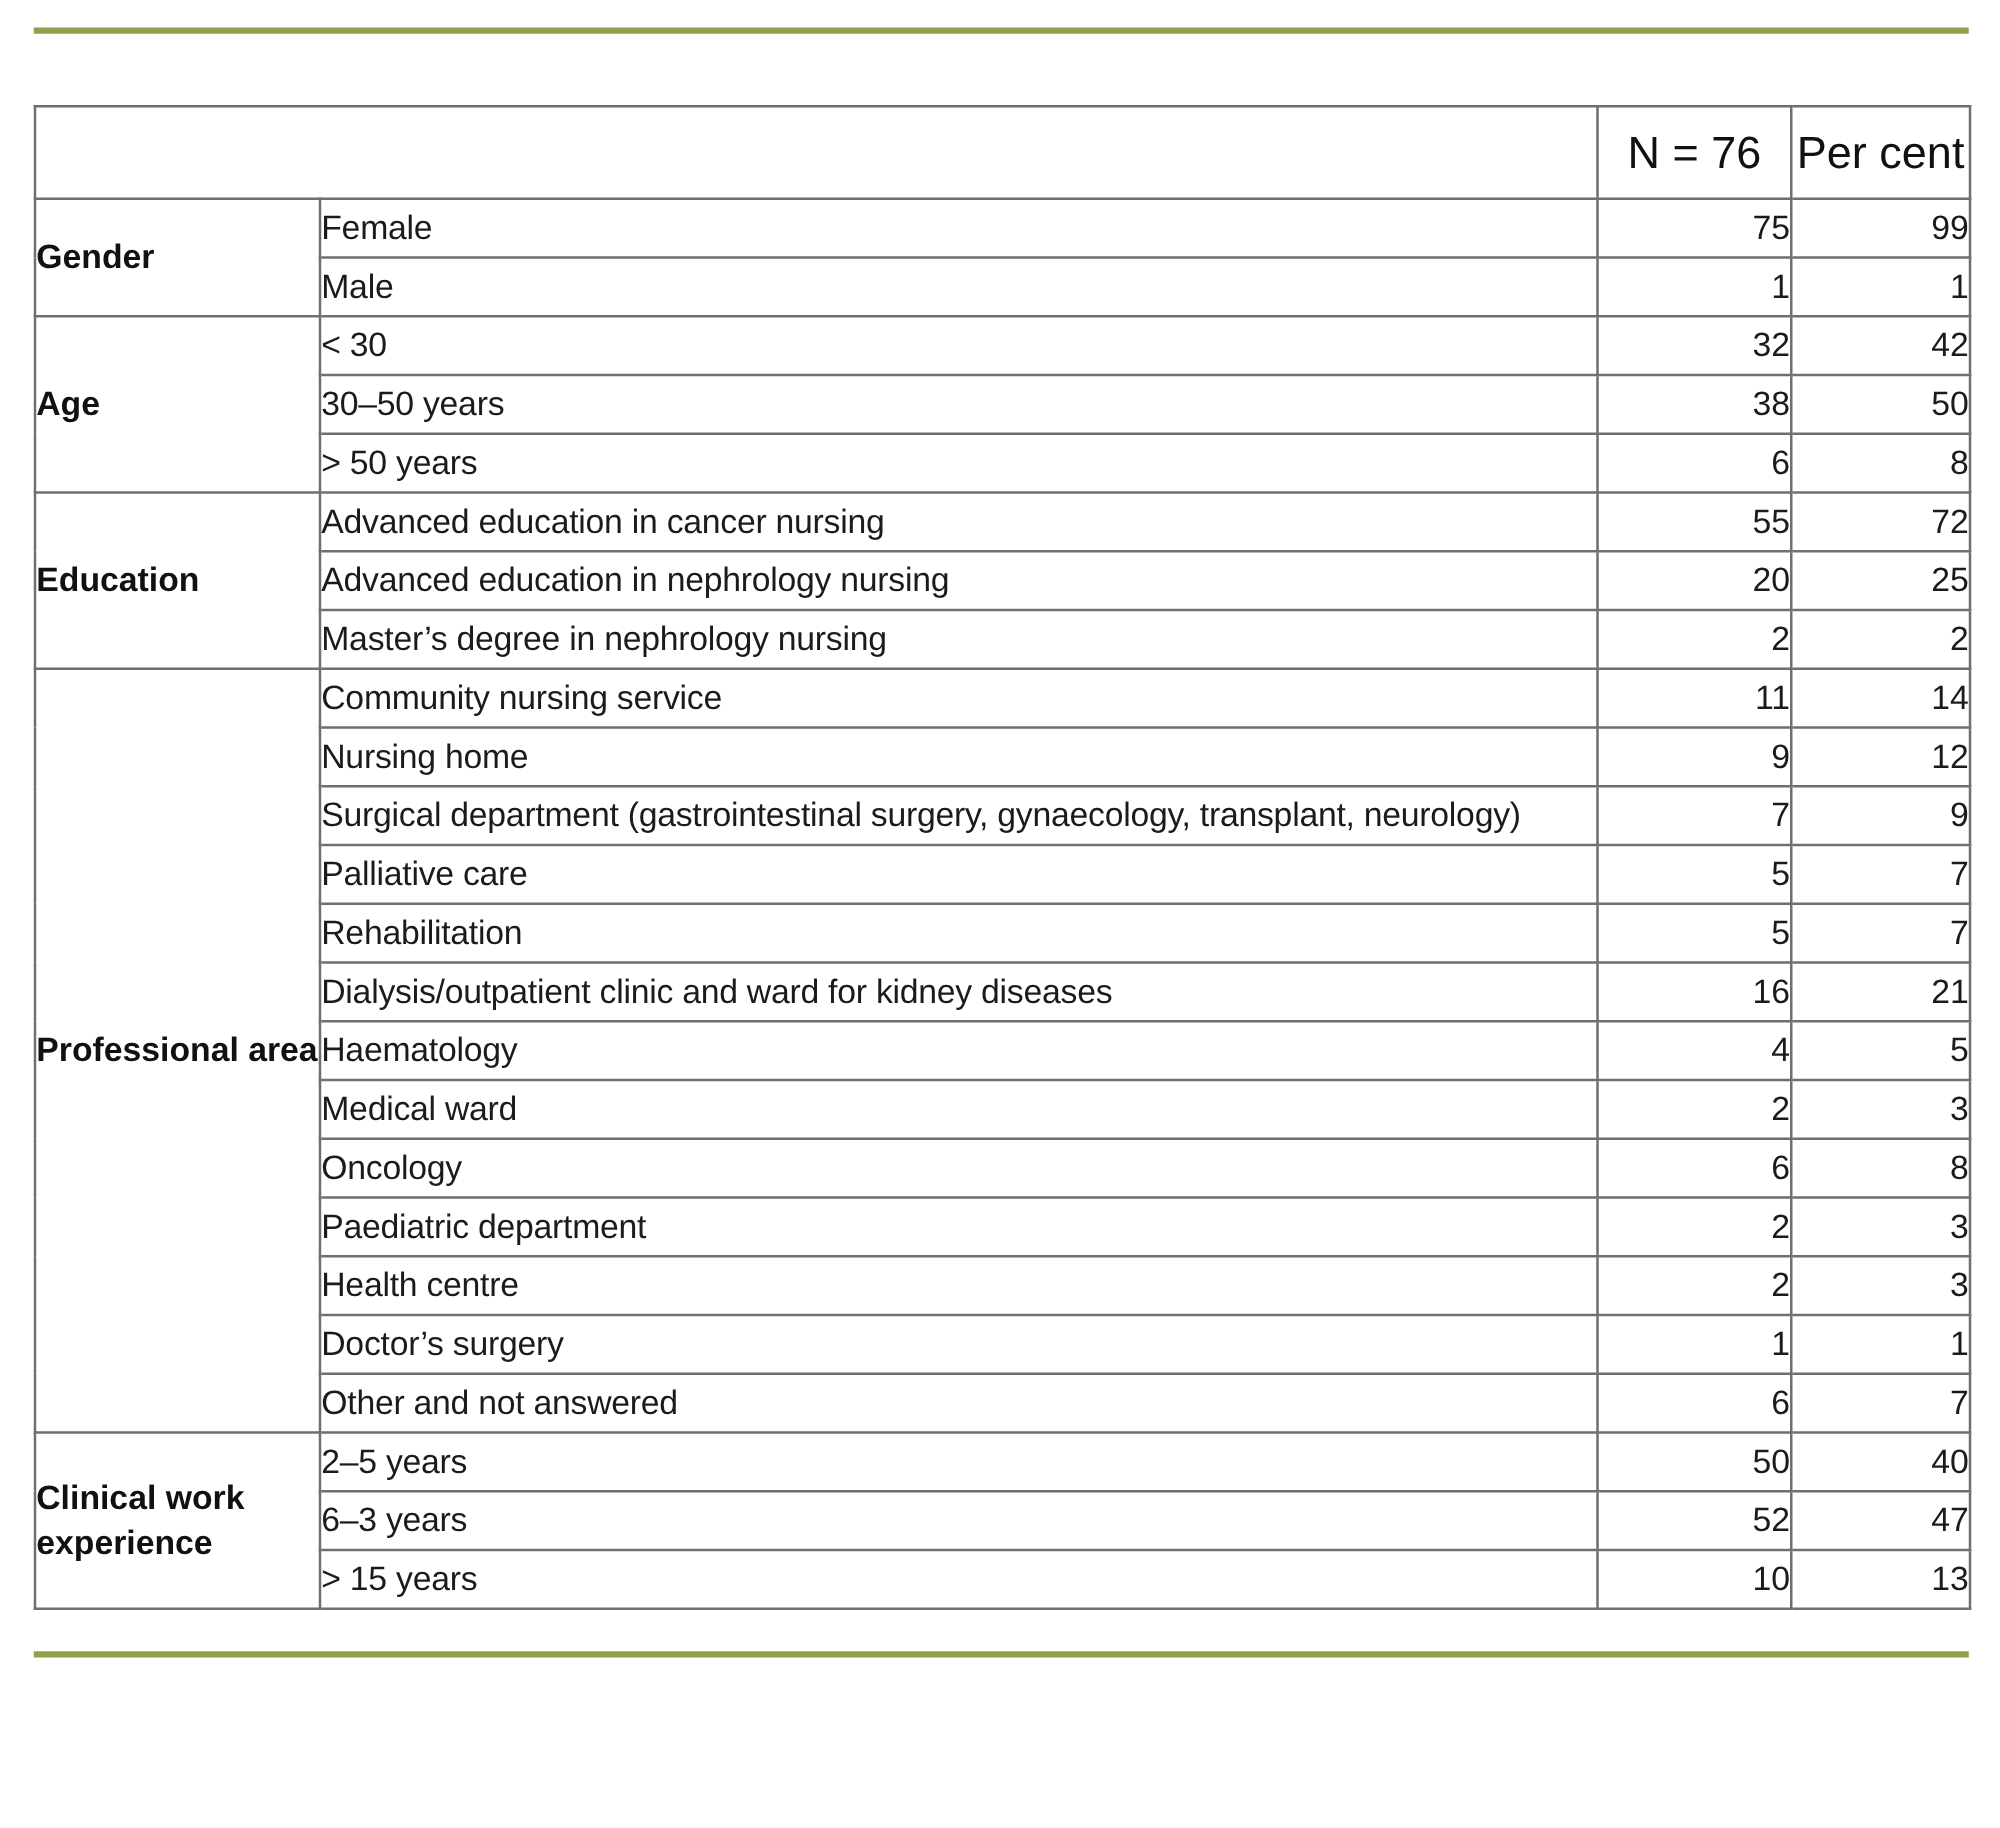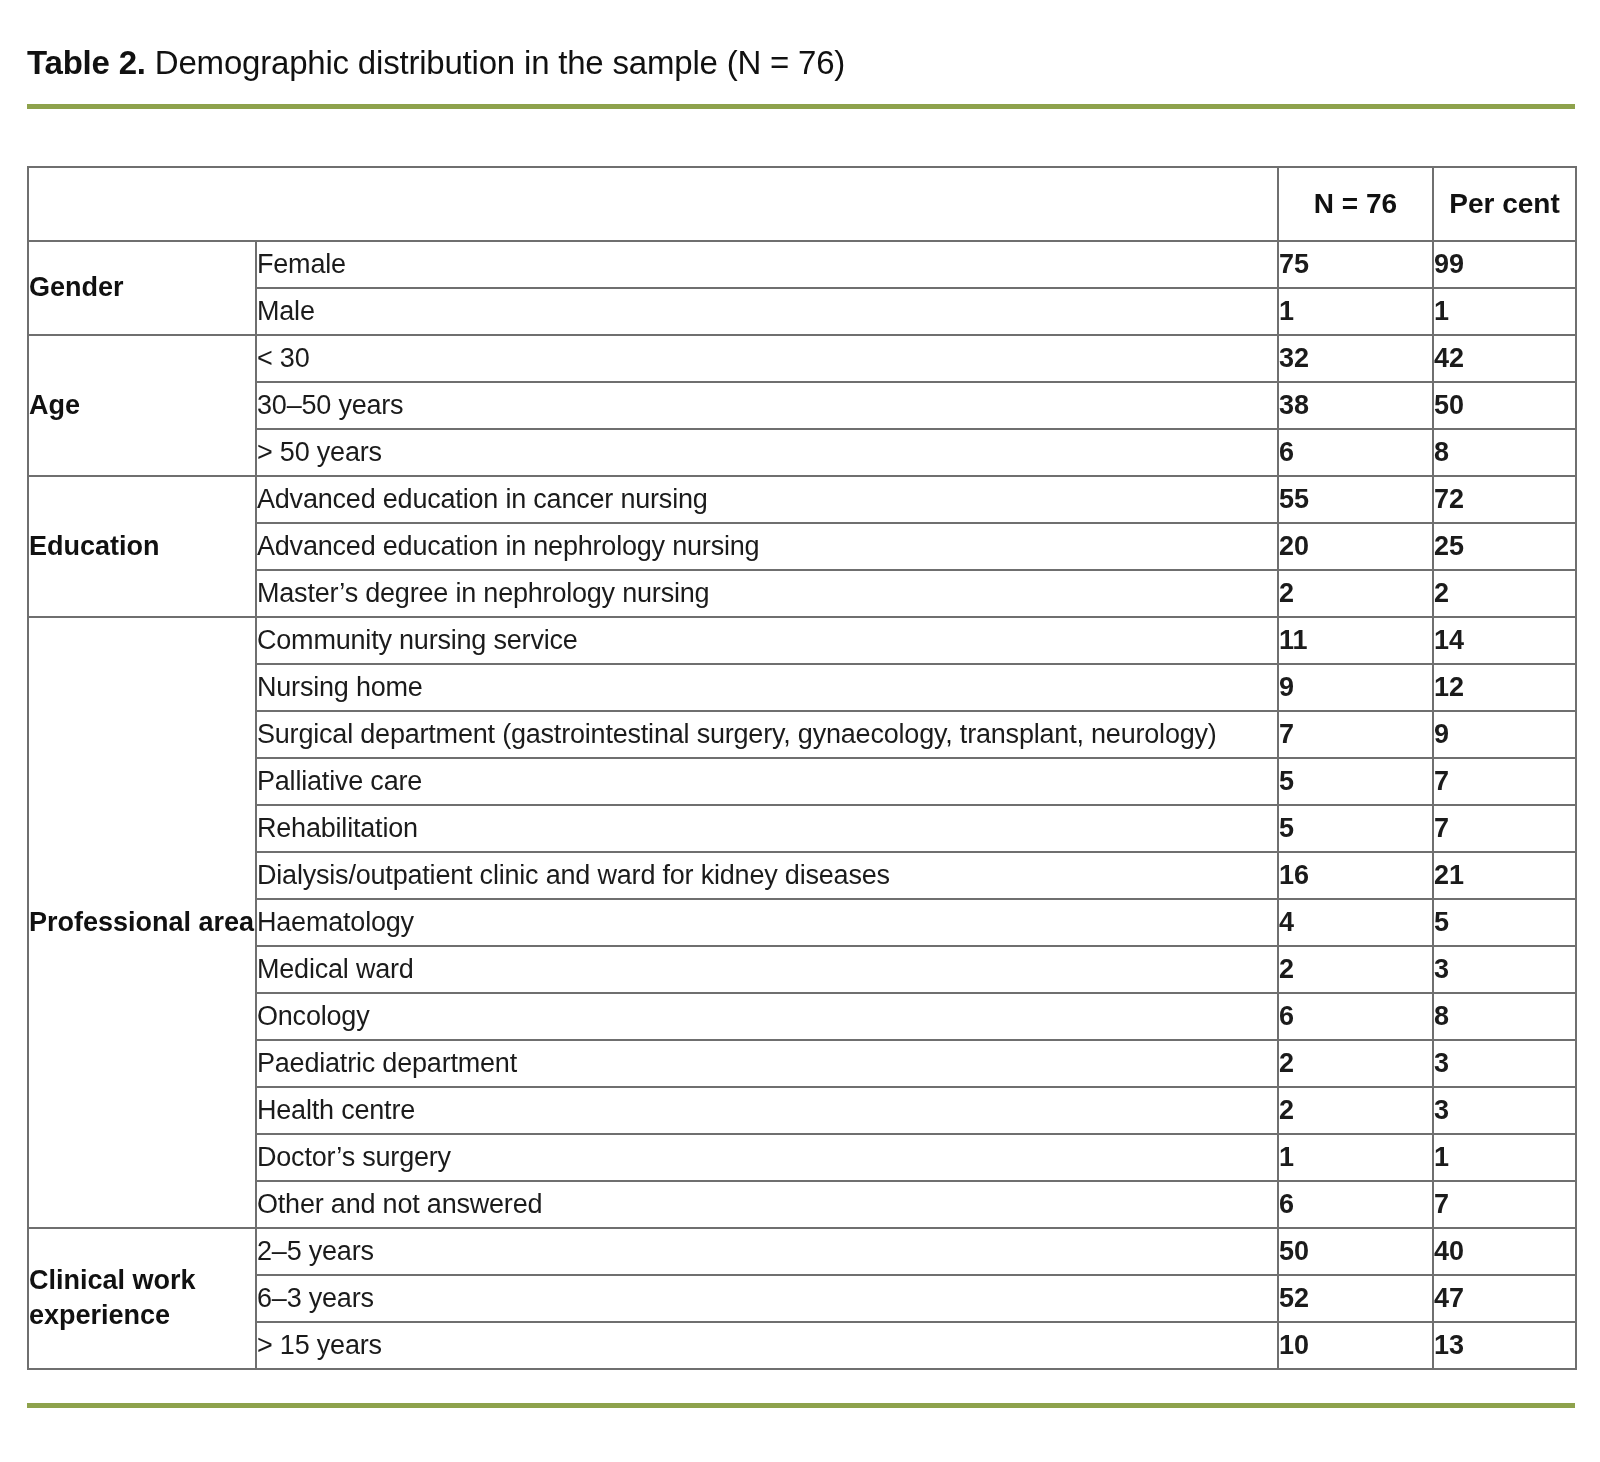--- a/index.html
+++ b/index.html
@@ -40,53 +40,48 @@
     font-size: 27px;
   }
   table.demo-table td, table.demo-table th {
     border: 2px solid #6f6f6f;
     padding: 0;
     vertical-align: middle;
     background: #ffffff;
   }
   th.col-header {
     height: 72px;
-    font-weight: bold;
+    font-weight: normal;
     text-align: center;
-    font-size: 28px;
+    font-size: 36px;
     color: #111111;
     margin-top: 39px;
   }
   td.header-empty { height: 72px; }
   td.cell { height: 45px; }
   td.category-cell {
     font-weight: bold;
     padding-left: 13px;
     padding-right: 6px;
     color: #111111;
     line-height: 1.3;
     margin-left: 20px;
   }
   td.label-cell {
     padding-left: 13px;
     white-space: nowrap;
     letter-spacing: -0.2px;
   }
-  td.num-cell { text-align: left; font-weight: bold; }
+  td.num-cell { text-align: right; }
 </style>
 </head>
 <body>
 
 <div class="page">
 
-  <div class="title">
-    <span class="title-label">Table 2.</span>
-    <span> </span>
-    <span class="title-text">Demographic distribution in the sample (N = 76)</span>
-  </div>
 
   <hr class="accent-rule top" style="background: rgb(142, 162, 76);">
 
   <table class="demo-table">
     <colgroup>
       <col style="width:228px">
       <col style="width:1022px">
       <col style="width:155px">
       <col style="width:143px">
     </colgroup>

